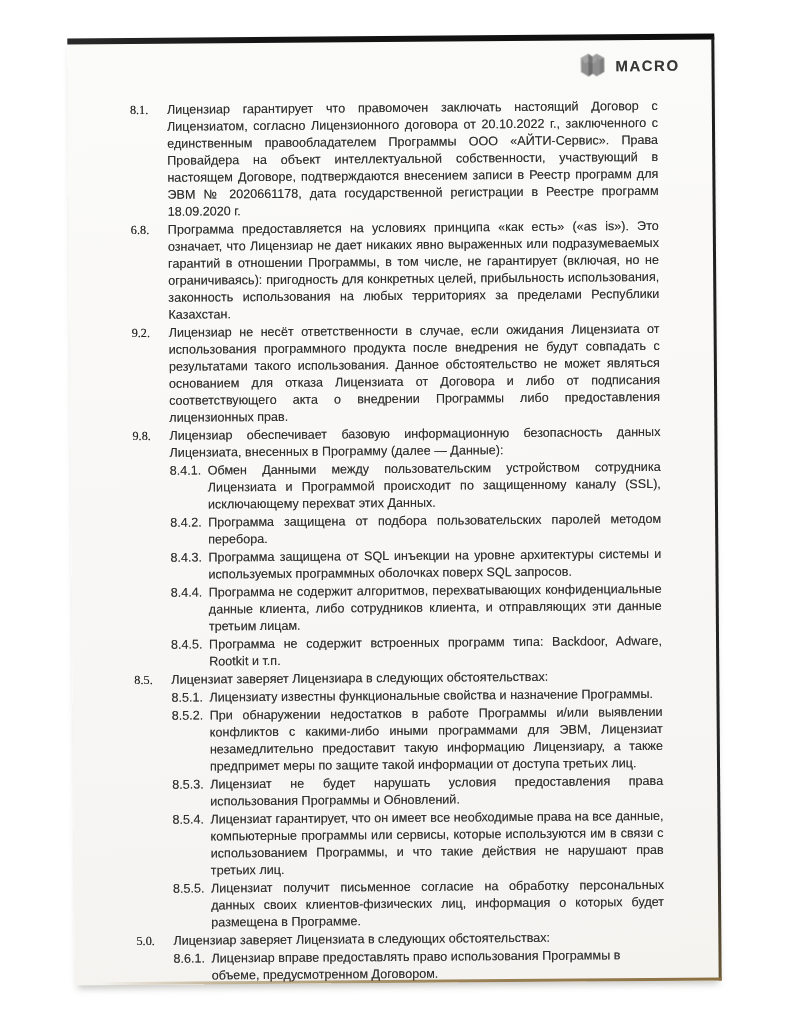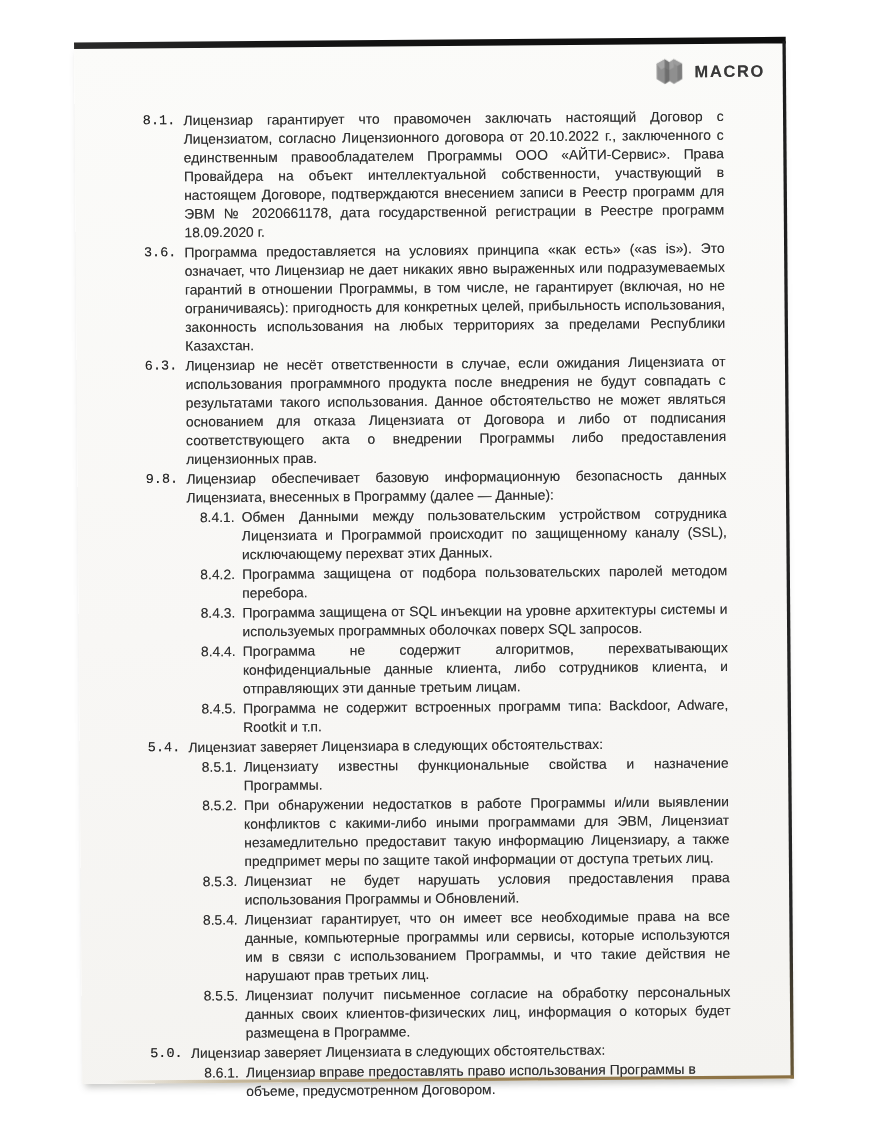--- a/index.html
+++ b/index.html
@@ -30,45 +30,45 @@
     position: absolute; top: 4px; bottom: 0; right: 0; width: 3px;
     background: linear-gradient(180deg, #1c1c1c 0%, #262626 85%, #6b5a38 100%);
   }
   .edge-bottom {
     position: absolute; left: 24px; right: 0; bottom: 0; height: 3px;
     background: linear-gradient(90deg, rgba(168,148,106,0) 0%, rgba(160,136,88,0.55) 18%, #9c8458 55%, #8a6f41 100%);
   }
 
   
   .logo {
-    position: absolute; top: 17px; right: 19px;
+    position: absolute; top: 17px; right: 35px;
     display: flex; align-items: center; gap: 8px;
   }
   .logo-icon { display: inline-flex; filter: blur(0.2px); }
   .logo-text {
     font-size: 15px; font-weight: bold; letter-spacing: 1.5px;
     color: #383838; text-shadow: 0 0 0.5px rgba(56,56,56,0.5);
   }
 
   
   .doc {
     position: absolute;
     left: 62px; right: 57px; top: 64px;
     font-size: 12.6px; line-height: 17px;
     color: #2f2f2f;
     text-shadow: 0 0 0.55px rgba(47,47,47,0.55);
   }
   .sec, .sub { display: flex; align-items: flex-start; margin-bottom: 1px; }
   .sec > .num {
     flex: 0 0 37px;
-    font-family: Liberation Mono, monospace;
+    font-family: Liberation Serif, serif;
     font-size: 12.3px; color: #242424;
   }
   .sub { padding-left: 37px; }
-  .sub > .num { flex: 0 0 38px; margin-left: 12px; }
+  .sub > .num { flex: 0 0 38px; }
   .txt { flex: 1 1 auto; text-align: justify; }
   .sec:last-child .txt, .sub:last-child .txt { text-align: left; }
 </style>
 </head>
 <body>
 
 <div class="stage">
   <div class="paper">
     <div class="edge-top"></div>
     <div class="edge-right"></div>
@@ -88,25 +88,25 @@
       </span>
       <span class="logo-text">MACRO</span>
     </div>
 
     <div class="doc" id="doc">
         <div class="sec">
           <span class="num">8.1.</span>
           <div class="txt">Лицензиар гарантирует что правомочен заключать настоящий Договор с Лицензиатом, согласно Лицензионного договора от 20.10.2022 г., заключенного с единственным правообладателем Программы ООО «АЙТИ-Сервис». Права Провайдера на объект интеллектуальной собственности, участвующий в настоящем Договоре, подтверждаются внесением записи в Реестр программ для ЭВМ № 2020661178, дата государственной регистрации в Реестре программ 18.09.2020 г.</div>
         </div>
         <div class="sec">
-          <span class="num">3.6.</span>
+          <span class="num">6.8.</span>
           <div class="txt">Программа предоставляется на условиях принципа «как есть» («as is»). Это означает, что Лицензиар не дает никаких явно выраженных или подразумеваемых гарантий в отношении Программы, в том числе, не гарантирует (включая, но не ограничиваясь): пригодность для конкретных целей, прибыльность использования, законность использования на любых территориях за пределами Республики Казахстан.</div>
         </div>
         <div class="sec">
-          <span class="num">6.3.</span>
+          <span class="num">9.2.</span>
           <div class="txt">Лицензиар не несёт ответственности в случае, если ожидания Лицензиата от использования программного продукта после внедрения не будут совпадать с результатами такого использования. Данное обстоятельство не может являться основанием для отказа Лицензиата от Договора и либо от подписания соответствующего акта о внедрении Программы либо предоставления лицензионных прав.</div>
         </div>
         <div class="sec">
           <span class="num">9.8.</span>
           <div class="txt">Лицензиар обеспечивает базовую информационную безопасность данных Лицензиата, внесенных в Программу (далее — Данные):</div>
         </div>
         <div class="sub">
           <span class="num">8.4.1.</span>
           <div class="txt">Обмен Данными между пользовательским устройством сотрудника Лицензиата и Программой происходит по защищенному каналу (SSL), исключающему перехват этих Данных.</div>
         </div>
@@ -120,21 +120,21 @@
         </div>
         <div class="sub">
           <span class="num">8.4.4.</span>
           <div class="txt">Программа не содержит алгоритмов, перехватывающих конфиденциальные данные клиента, либо сотрудников клиента, и отправляющих эти данные третьим лицам.</div>
         </div>
         <div class="sub">
           <span class="num">8.4.5.</span>
           <div class="txt">Программа не содержит встроенных программ типа: Backdoor, Adware, Rootkit и т.п.</div>
         </div>
         <div class="sec">
-          <span class="num">5.4.</span>
+          <span class="num">8.5.</span>
           <div class="txt">Лицензиат заверяет Лицензиара в следующих обстоятельствах:</div>
         </div>
         <div class="sub">
           <span class="num">8.5.1.</span>
           <div class="txt">Лицензиату известны функциональные свойства и назначение Программы.</div>
         </div>
         <div class="sub">
           <span class="num">8.5.2.</span>
           <div class="txt">При обнаружении недостатков в работе Программы и/или выявлении конфликтов с какими-либо иными программами для ЭВМ, Лицензиат незамедлительно предоставит такую информацию Лицензиару, а также предпримет меры по защите такой информации от доступа третьих лиц.</div>
         </div>

